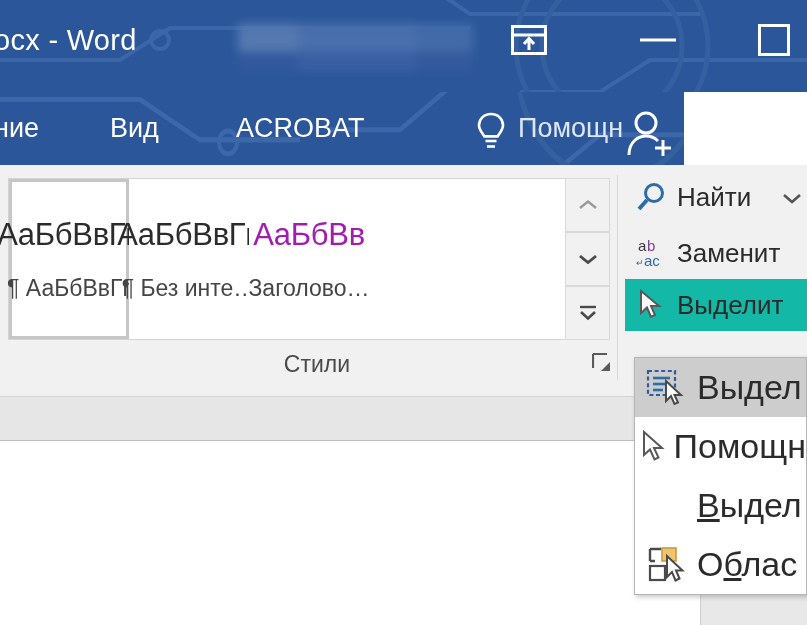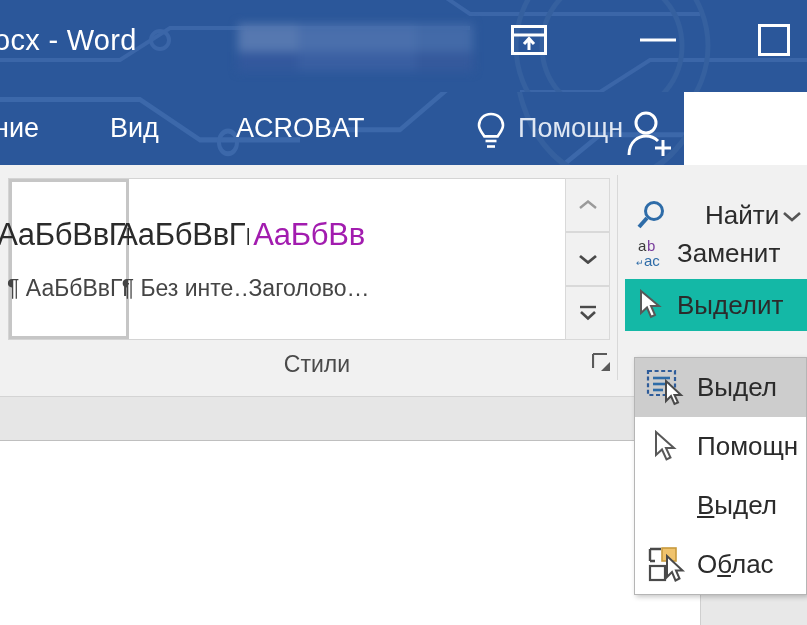--- a/index.html
+++ b/index.html
@@ -139,21 +139,21 @@
     background: #ffffff;
     border: 1px solid #b5b5b5;
     box-shadow: 2px 2px 5px rgba(0,0,0,0.22);
   }
   .menu-item {
     position: relative; height: 59px; width: 171px;
     display: flex; align-items: center;
   }
   .menu-item.hot { background: #cdcdcd; }
   .mi-ico { width: 62px; display: flex; align-items: center; justify-content: center; }
-  .mi-lbl { font-size: 26px; color: #2b2b2b; white-space: nowrap; }
+  .mi-lbl { font-size: 34px; color: #2b2b2b; white-space: nowrap; }
   .mi-lbl u { text-decoration: underline; }
 </style>
 </head>
 <body>
 
 <div id="app">
 
   <div class="titlebar">
     <svg class="circuit" viewBox="0 0 807 92" preserveAspectRatio="none">
       <g stroke="#3b66a8" stroke-width="4" fill="none">
@@ -278,21 +278,21 @@
       <svg class="dialog-launcher" width="20" height="20" viewBox="0 0 20 20">
         <path d="M1 1 L15 1 M1 1 L1 15" stroke="#5a5a5a" stroke-width="2.2" fill="none"></path>
         <path d="M18 18 L9 18 L18 9 Z" fill="#5a5a5a"></path>
       </svg>
 
       <div class="group-sep"></div>
     </div>
 
     <div class="editing-group">
 
-      <div class="edit-btn" style="top:24px;gap:28px;">
+      <div class="edit-btn" style="top:6px;">
         <div class="edit-ico">
           <svg width="30" height="30" viewBox="0 0 30 30">
             <circle cx="18" cy="11" r="8.5" fill="none" stroke="#2e6ca8" stroke-width="3"></circle>
             <line x1="11" y1="18" x2="3" y2="27" stroke="#2e6ca8" stroke-width="4"></line>
           </svg>
         </div>
         <div class="edit-lbl">Найти</div>
         <svg class="caret-dn" width="18" height="11" viewBox="0 0 18 11">
           <path d="M1 2 L9 9 L17 2" fill="none" stroke="#555555" stroke-width="2.6"></path>
         </svg>

